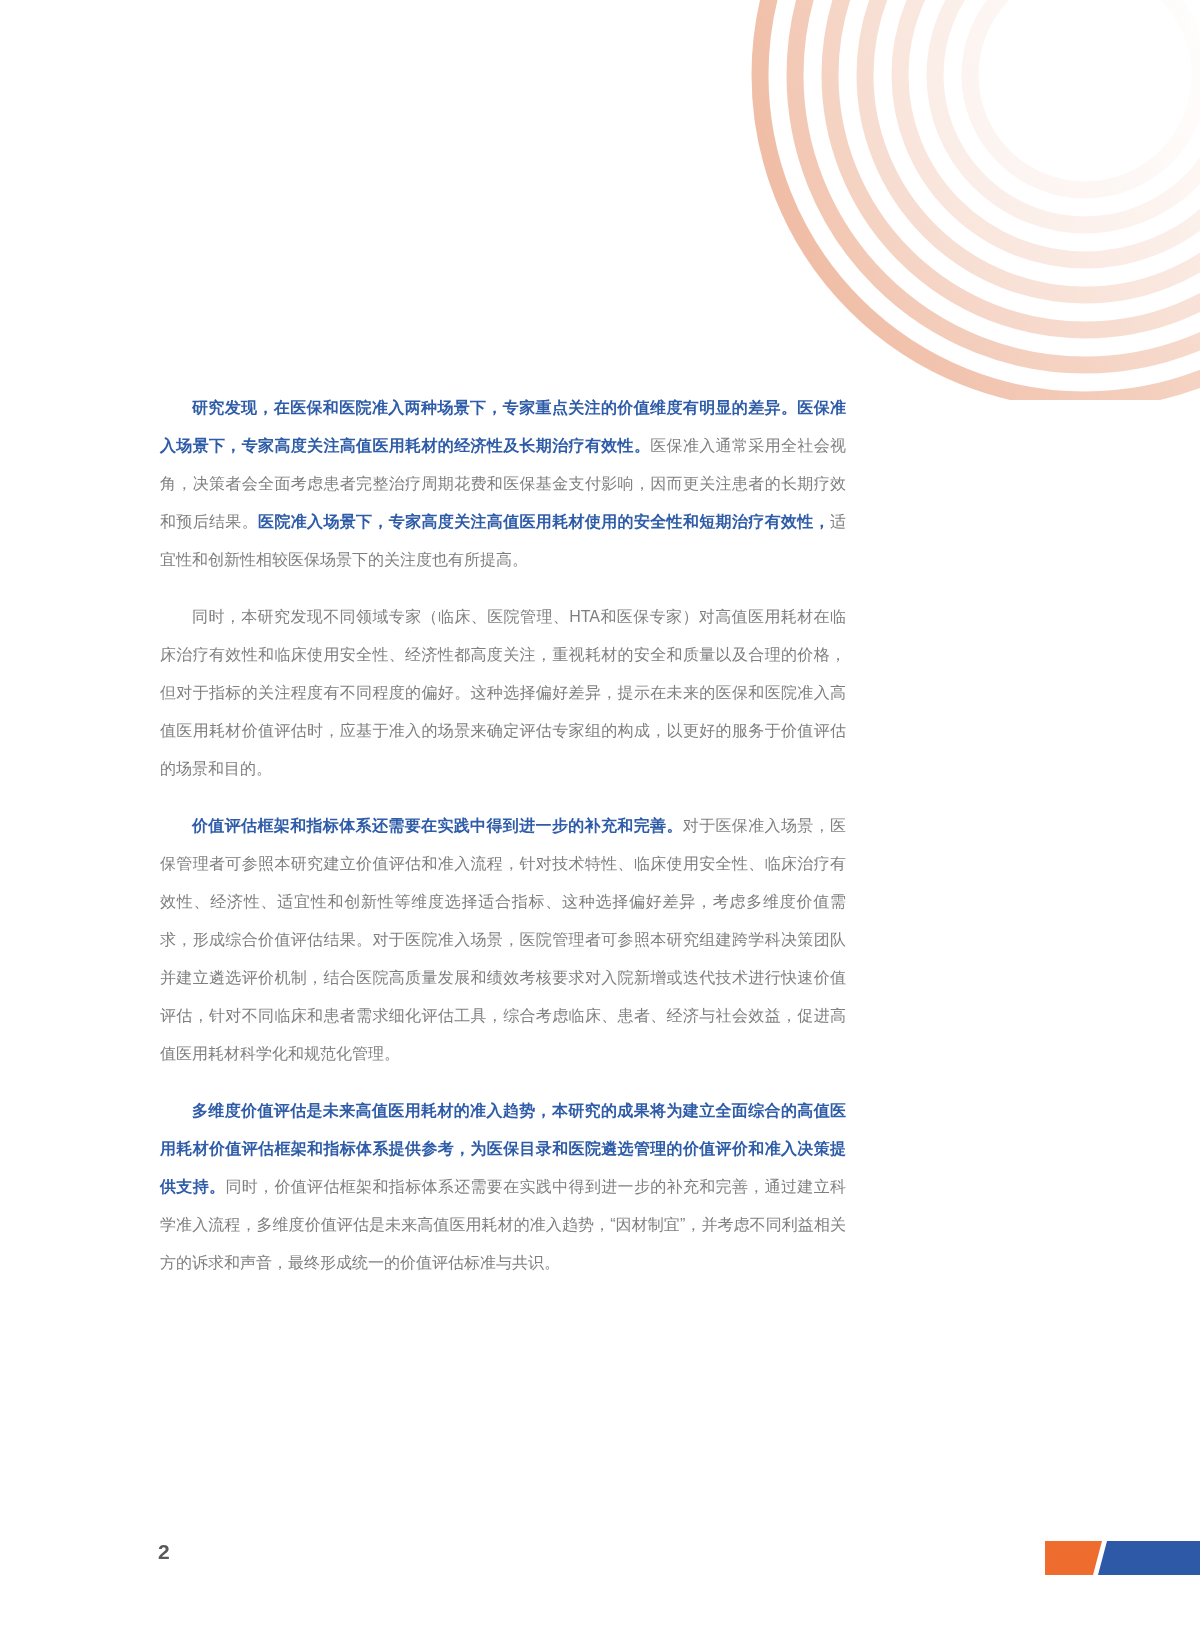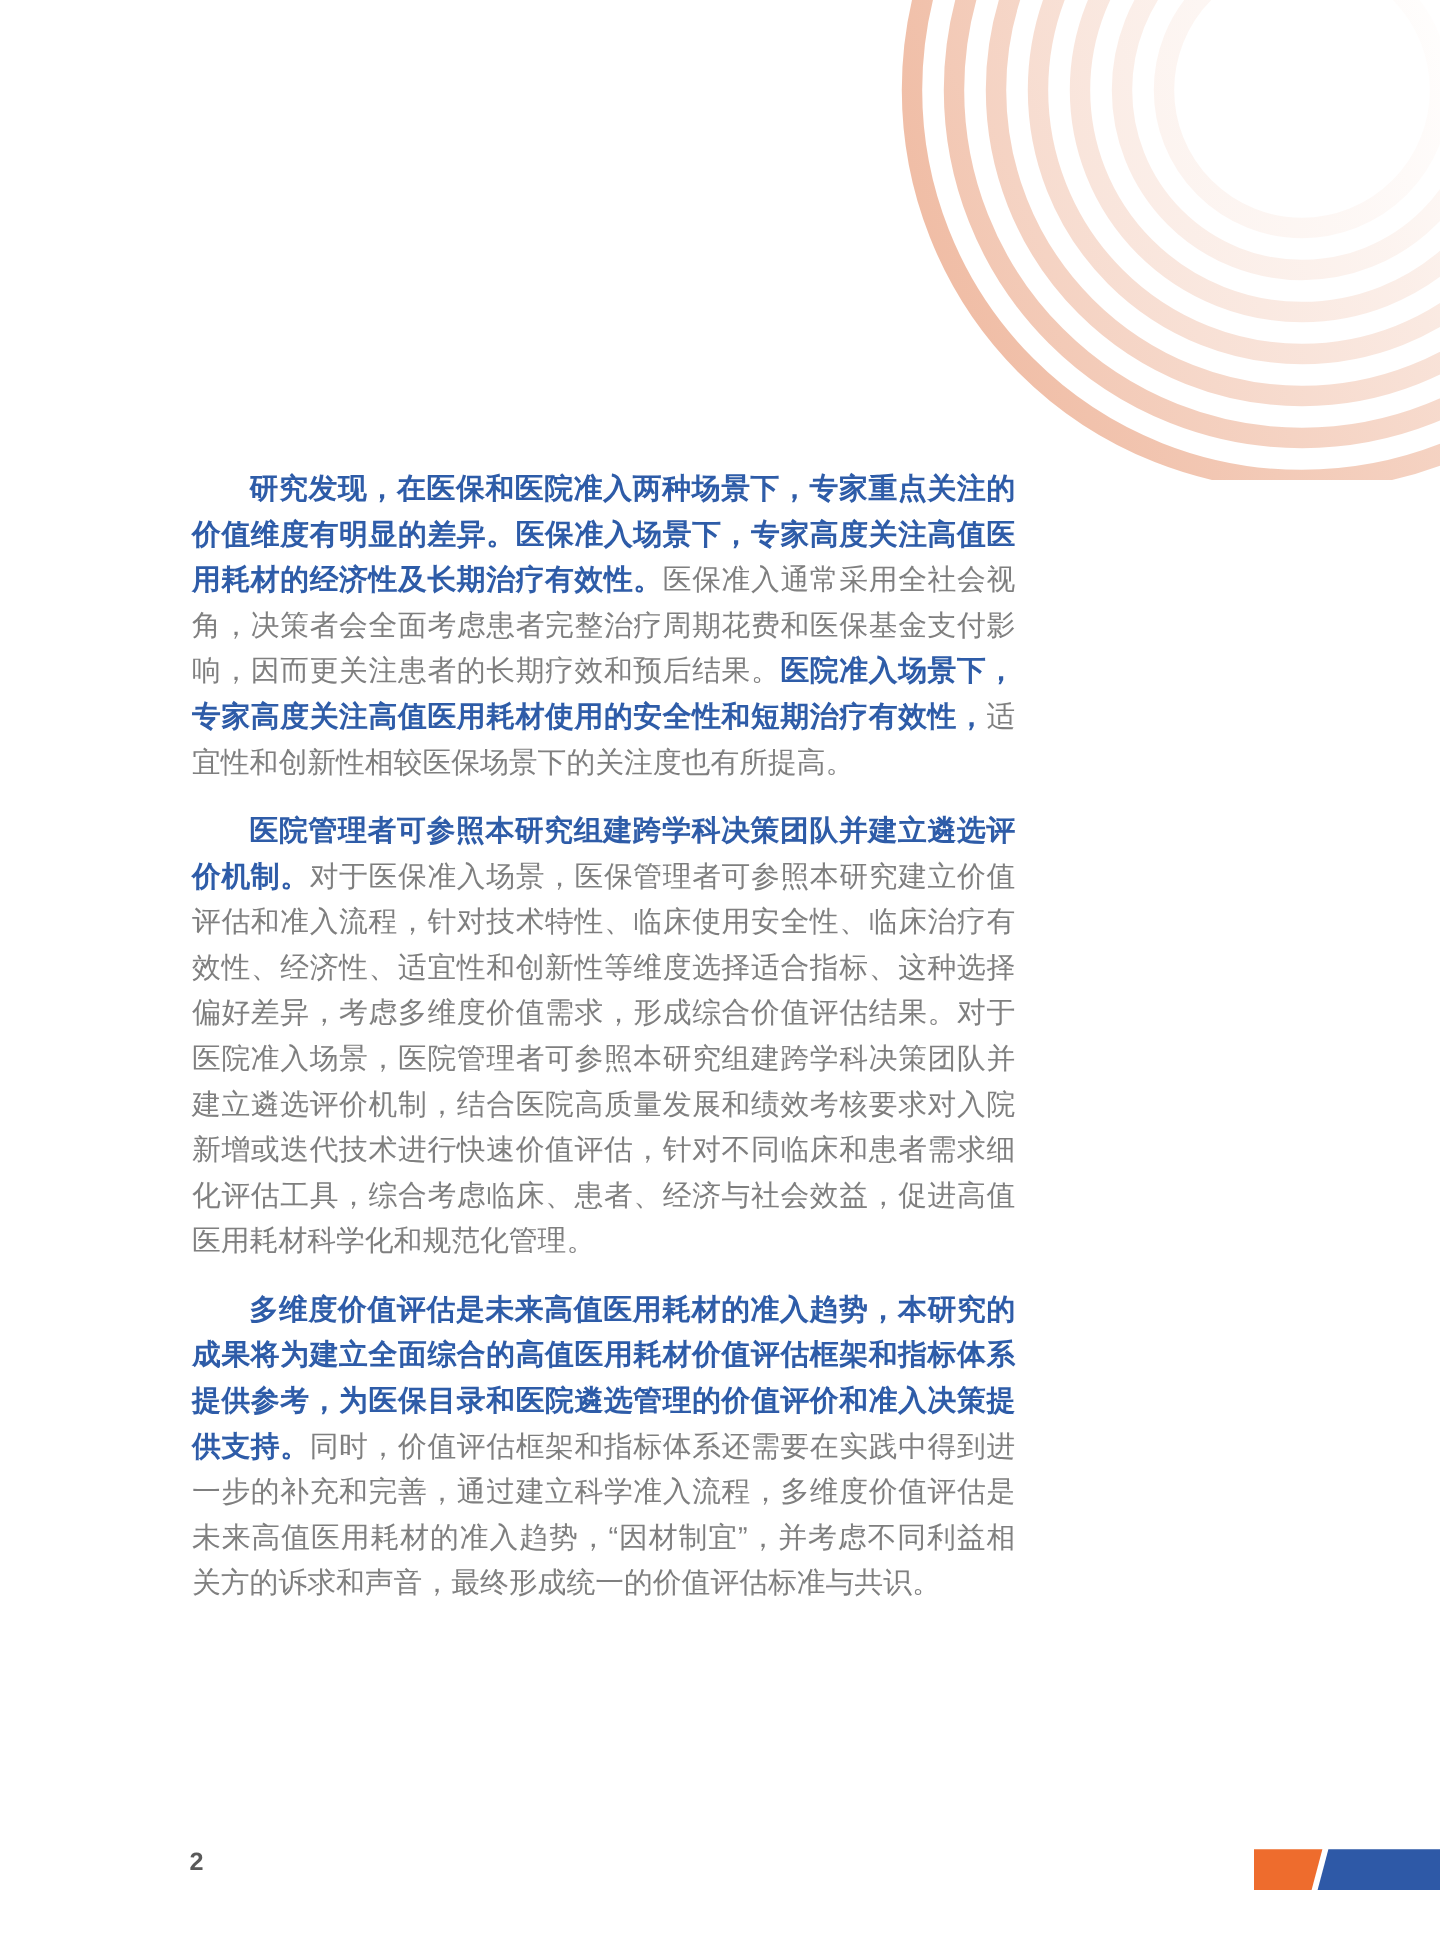--- a/index.html
+++ b/index.html
@@ -28,21 +28,21 @@
     pointer-events:none;
   }
   
   .doc-body{
     position:absolute;
     left:160px;
     top:389px;
     width:686px;
   }
   .para{
-    font-size:24px;
+    font-size:16px;
     line-height:38px;
     text-align:justify;
     text-indent:2em;
     margin:0 0 19px 0;
     color:var(--body-gray);
   }
   .seg-em{
     color:var(--accent-blue);
     font-weight:700;
   }
@@ -89,22 +89,23 @@
       <circle cx="385" cy="75" r="185" opacity="0.38"></circle>
       <circle cx="385" cy="75" r="150" opacity="0.26"></circle>
       <circle cx="385" cy="75" r="115" opacity="0.16"></circle>
     </g>
   </svg>
 
   <main class="doc-body">
 
     <p class="para"><span class="seg-em">研究发现，在医保和医院准入两种场景下，专家重点关注的价值维度有明显的差异。医保准入场景下，专家高度关注高值医用耗材的经济性及长期治疗有效性。</span><span class="seg-normal">医保准入通常采用全社会视角，决策者会全面考虑患者完整治疗周期花费和医保基金支付影响，因而更关注患者的长期疗效和预后结果。</span><span class="seg-em">医院准入场景下，专家高度关注高值医用耗材使用的安全性和短期治疗有效性，</span><span class="seg-normal">适宜性和创新性相较医保场景下的关注度也有所提高。</span></p>
 
+    <p class="para"><span class="seg-normal">同时，本研究发现不同领域专家（临床、医院管理、HTA和医保专家）对高值医用耗材在临床治疗有效性和临床使用安全性、经济性都高度关注，重视耗材的安全和质量以及合理的价格，但对于指标的关注程度有不同程度的偏好。这种选择偏好差异，提示在未来的医保和医院准入高值医用耗材价值评估时，应基于准入的场景来确定评估专家组的构成，以更好的服务于价值评估的场景和目的。</span></p>
 
-    <p class="para"><span class="seg-em">医院管理者可参照本研究组建跨学科决策团队并建立遴选评价机制。</span><span class="seg-normal">对于医保准入场景，医保管理者可参照本研究建立价值评估和准入流程，针对技术特性、临床使用安全性、临床治疗有效性、经济性、适宜性和创新性等维度选择适合指标、这种选择偏好差异，考虑多维度价值需求，形成综合价值评估结果。对于医院准入场景，医院管理者可参照本研究组建跨学科决策团队并建立遴选评价机制，结合医院高质量发展和绩效考核要求对入院新增或迭代技术进行快速价值评估，针对不同临床和患者需求细化评估工具，综合考虑临床、患者、经济与社会效益，促进高值医用耗材科学化和规范化管理。</span></p>
+    <p class="para"><span class="seg-em">价值评估框架和指标体系还需要在实践中得到进一步的补充和完善。</span><span class="seg-normal">对于医保准入场景，医保管理者可参照本研究建立价值评估和准入流程，针对技术特性、临床使用安全性、临床治疗有效性、经济性、适宜性和创新性等维度选择适合指标、这种选择偏好差异，考虑多维度价值需求，形成综合价值评估结果。对于医院准入场景，医院管理者可参照本研究组建跨学科决策团队并建立遴选评价机制，结合医院高质量发展和绩效考核要求对入院新增或迭代技术进行快速价值评估，针对不同临床和患者需求细化评估工具，综合考虑临床、患者、经济与社会效益，促进高值医用耗材科学化和规范化管理。</span></p>
 
     <p class="para"><span class="seg-em">多维度价值评估是未来高值医用耗材的准入趋势，本研究的成果将为建立全面综合的高值医用耗材价值评估框架和指标体系提供参考，为医保目录和医院遴选管理的价值评价和准入决策提供支持。</span><span class="seg-normal">同时，价值评估框架和指标体系还需要在实践中得到进一步的补充和完善，通过建立科学准入流程，多维度价值评估是未来高值医用耗材的准入趋势，“因材制宜”，并考虑不同利益相关方的诉求和声音，最终形成统一的价值评估标准与共识。</span></p>
 
   </main>
 
   <div class="page-number">2</div>
 
   <svg class="footer-bars" viewBox="0 0 160 45" aria-hidden="true">
     <polygon points="5,5 62,5 53,39 5,39" fill="#EE6C2D"></polygon>
     <polygon points="67,5 160,5 160,39 58,39" fill="#2E59A7"></polygon>

